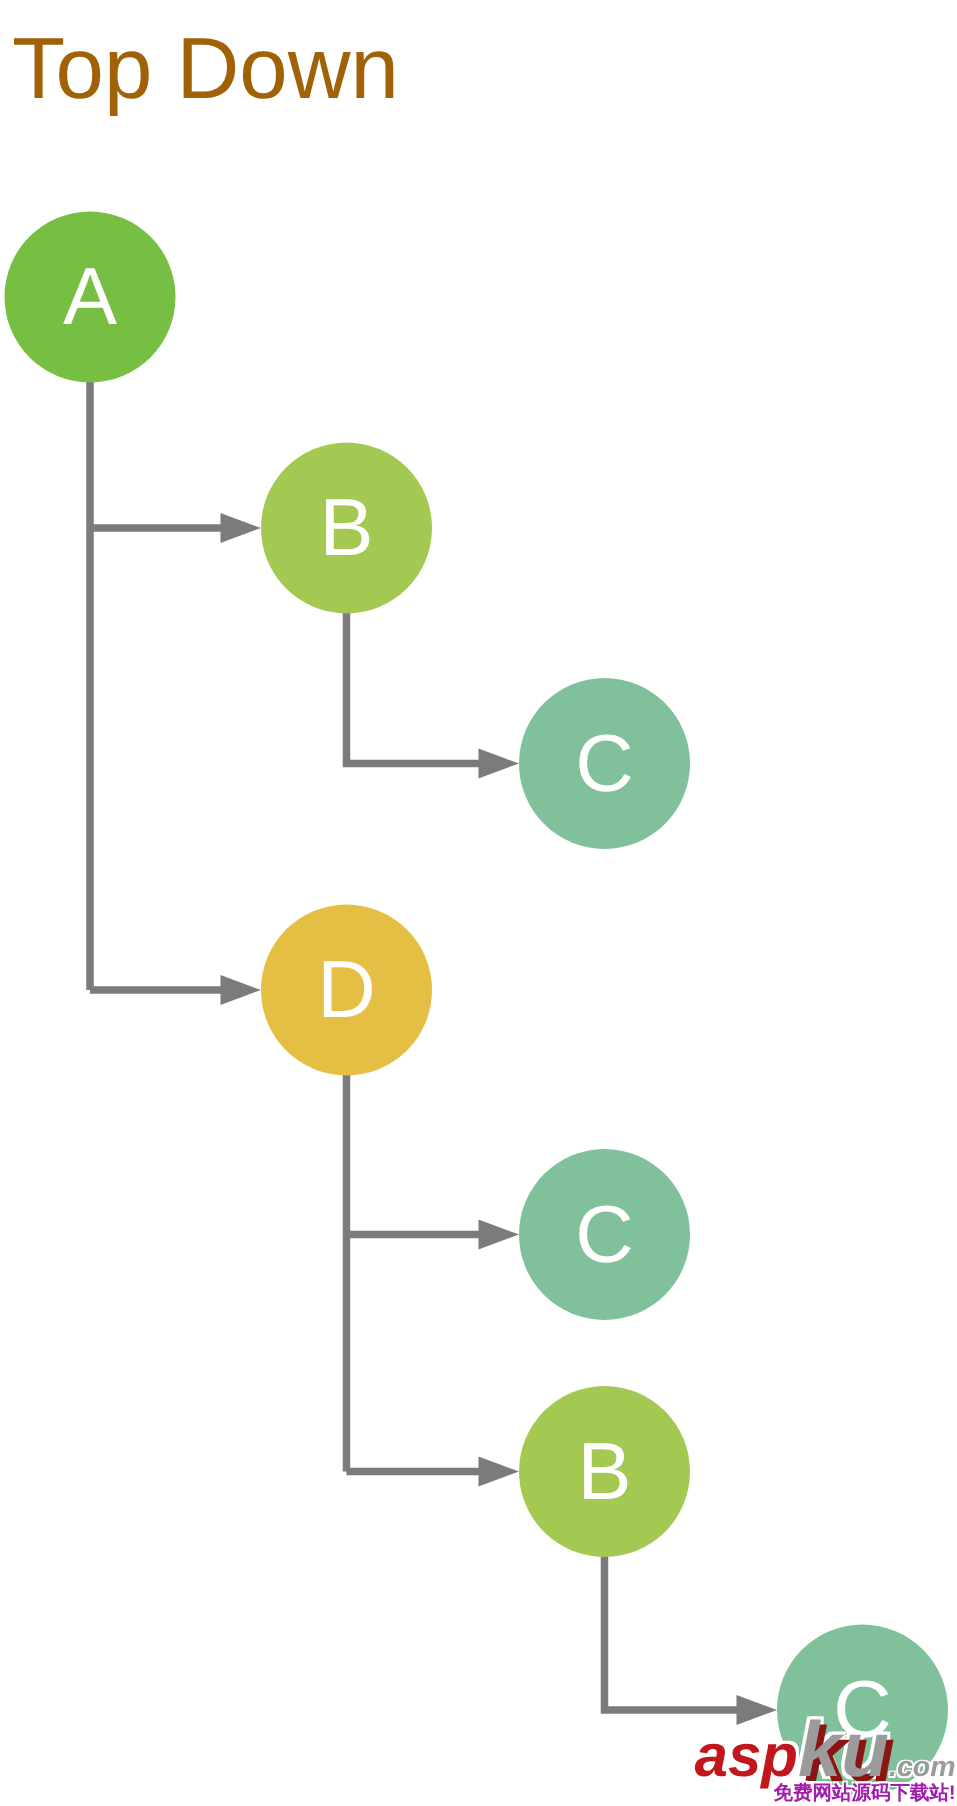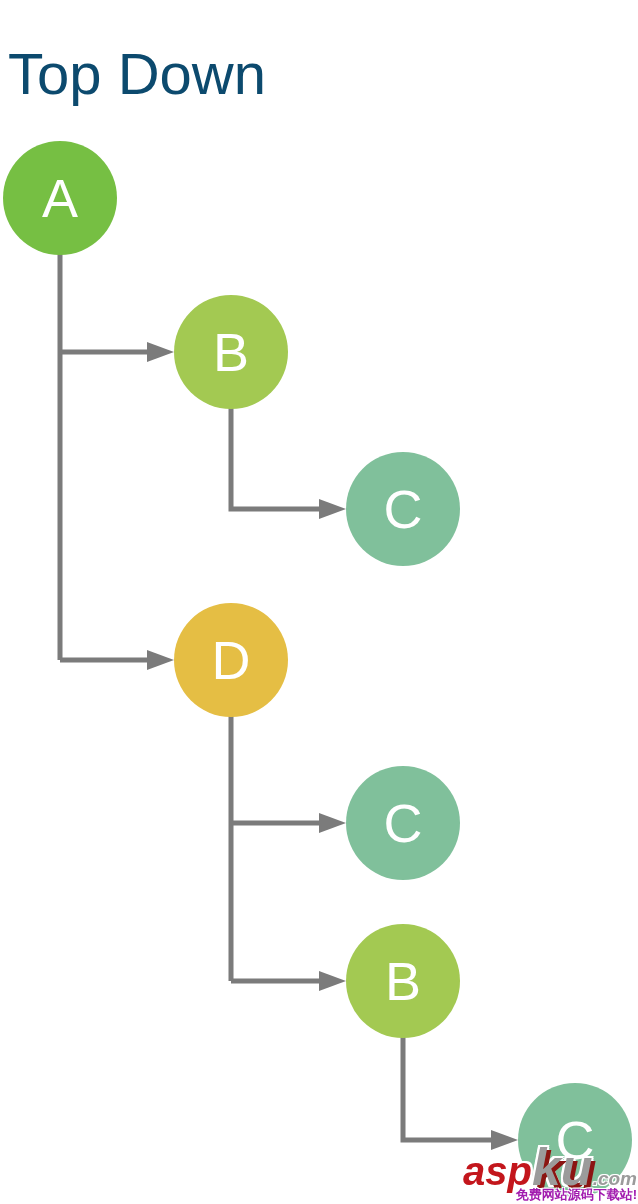--- a/index.html
+++ b/index.html
@@ -91,21 +91,21 @@
     color: #c3161c;
     white-space: nowrap;
     text-shadow: -1px -1px 0 #fff, 1px -1px 0 #fff, -1px 1px 0 #fff, 1px 1px 0 #fff;
   }
 </style>
 </head>
 <body>
 
 <div class="stage">
 
-  <h1 class="title" style="color: #0c4a6e; margin-top: 28px;">Top Down</h1>
+  <h1 class="title" style="color: #a16207;">Top Down</h1>
 
   <svg class="connectors" width="638" height="1204" viewBox="0 0 638 1204" xmlns="http://www.w3.org/2000/svg">
     <path class="edge" d="M60 254 V660" style="stroke: rgb(123, 123, 123);"></path>
     <path class="edge" d="M60 352 H148" style="stroke: rgb(123, 123, 123);"></path>
     <path class="edge" d="M60 660 H148" style="stroke: rgb(123, 123, 123);"></path>
     <path class="edge" d="M231 408 V509 H320" style="stroke: rgb(123, 123, 123);"></path>
     <path class="edge" d="M231 716 V981" style="stroke: rgb(123, 123, 123);"></path>
     <path class="edge" d="M231 823 H320" style="stroke: rgb(123, 123, 123);"></path>
     <path class="edge" d="M231 981 H320" style="stroke: rgb(123, 123, 123);"></path>
     <path class="edge" d="M403 1037 V1140 H492" style="stroke: rgb(123, 123, 123);"></path>

